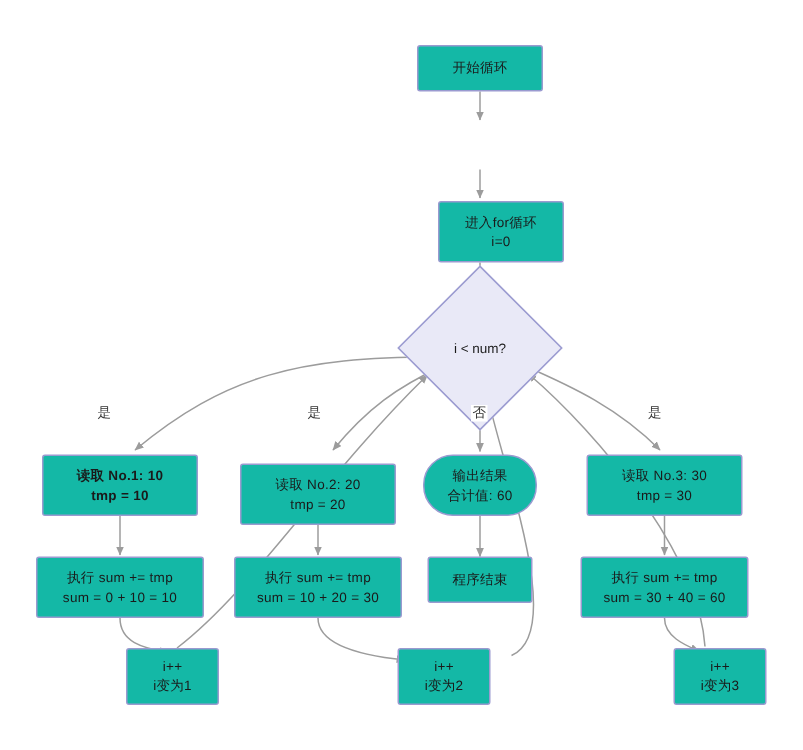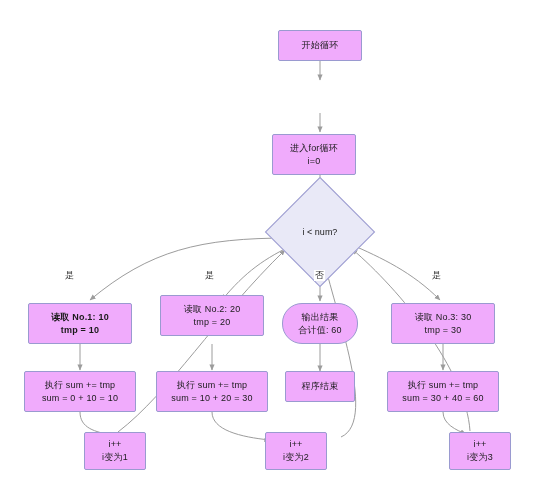--- a/index.html
+++ b/index.html
@@ -1,21 +1,21 @@
 <!DOCTYPE html>
 <html><head>
 <meta charset="utf-8">
 <style>
   html,body{margin:0;padding:0;background:#ffffff;}
   body{width:535px;height:500px;overflow:hidden;
        font-family:"Liberation Sans","DejaVu Sans",sans-serif;}
   #canvas{position:relative;width:535px;height:500px;background:#fff;}
   #edges{position:absolute;left:0;top:0;width:535px;height:500px;}
   .node{position:absolute;box-sizing:border-box;
-        background:#f0abfc;border:1px solid #9a9ad0;border-radius:2px;
+        background:#14b8a6;border:1px solid #9a9ad0;border-radius:2px;
         display:flex;flex-direction:column;align-items:center;justify-content:center;
         color:#1a1a1a;font-size:9px;line-height:13px;text-align:center;
         letter-spacing:.2px;}
   .node .l2{display:block;}
   .diamond{position:absolute;width:78px;height:78px;
            background:#e9e9f7;border:1px solid #9a9ad0;
            transform:rotate(45deg);box-sizing:border-box;}
   .diamond-label{position:absolute;display:flex;align-items:center;justify-content:center;
                  font-size:9px;color:#1a1a1a;width:78px;height:78px;}
   .elabel{position:absolute;font-size:9px;color:#333;background:#fff;
@@ -57,34 +57,34 @@
       <path d="M443,412 C443,424 456,430 466,434"></path>
       <path d="M470,431 C466,370 400,290 352,249"></path>
     </g>
   </svg>
 
   <div class="node" style="left:278px;top:30px;width:84px;height:31px;">
     <span>开始循环</span>
   </div>
 
 
-  <div class="node" style="left:272px;top:134px;width:84px;height:41px;">
+  <div class="node" style="left:292px;top:134px;width:84px;height:41px;">
     <span>进入for循环</span>
     <span class="l2">i=0</span>
   </div>
 
   <div class="diamond" style="left:281px;top:193px;"></div>
   <div class="diamond-label" style="left:281px;top:193px;">i &lt; num?</div>
 
   <div class="node" style="left:28px;top:303px;width:104px;height:41px;font-weight:bold;">
     <span>读取 No.1: 10</span>
     <span class="l2">tmp = 10</span>
   </div>
 
-  <div class="node" style="left:160px;top:295px;width:104px;height:41px;">
+  <div class="node" style="left:160px;top:309px;width:104px;height:41px;">
     <span>读取 No.2: 20</span>
     <span class="l2">tmp = 20</span>
   </div>
 
   <div class="node" style="left:282px;top:303px;width:76px;height:41px;border-radius:20px;">
     <span>输出结果</span>
     <span class="l2">合计值: 60</span>
   </div>
 
   <div class="node" style="left:391px;top:303px;width:104px;height:41px;">

